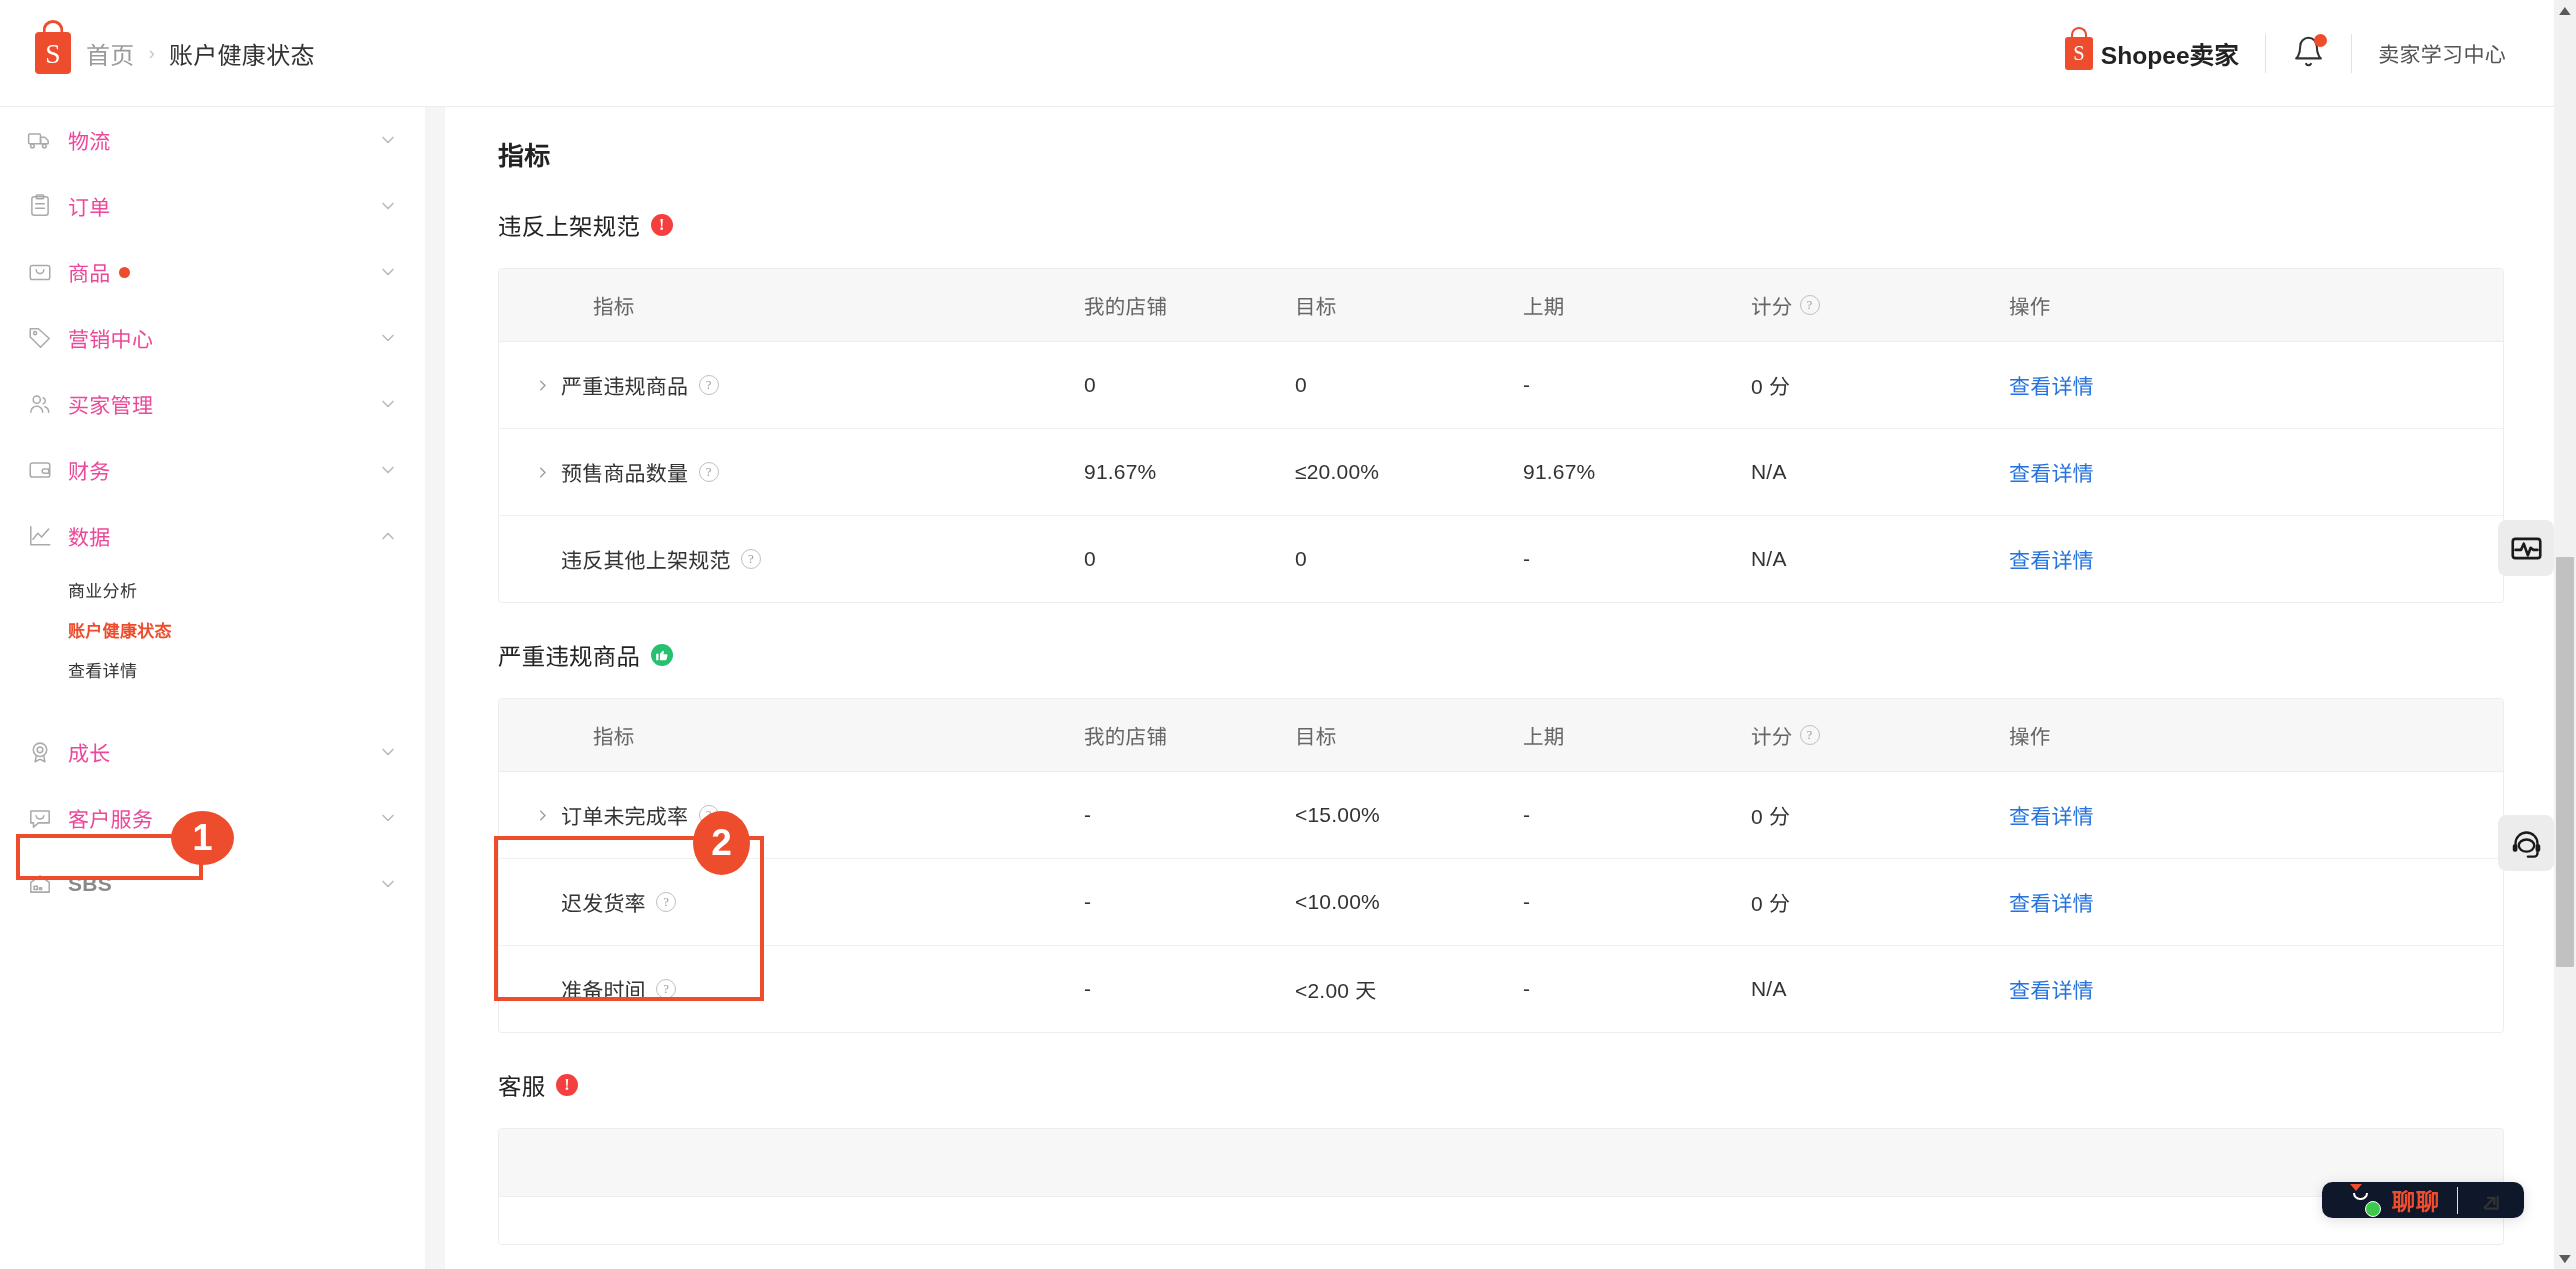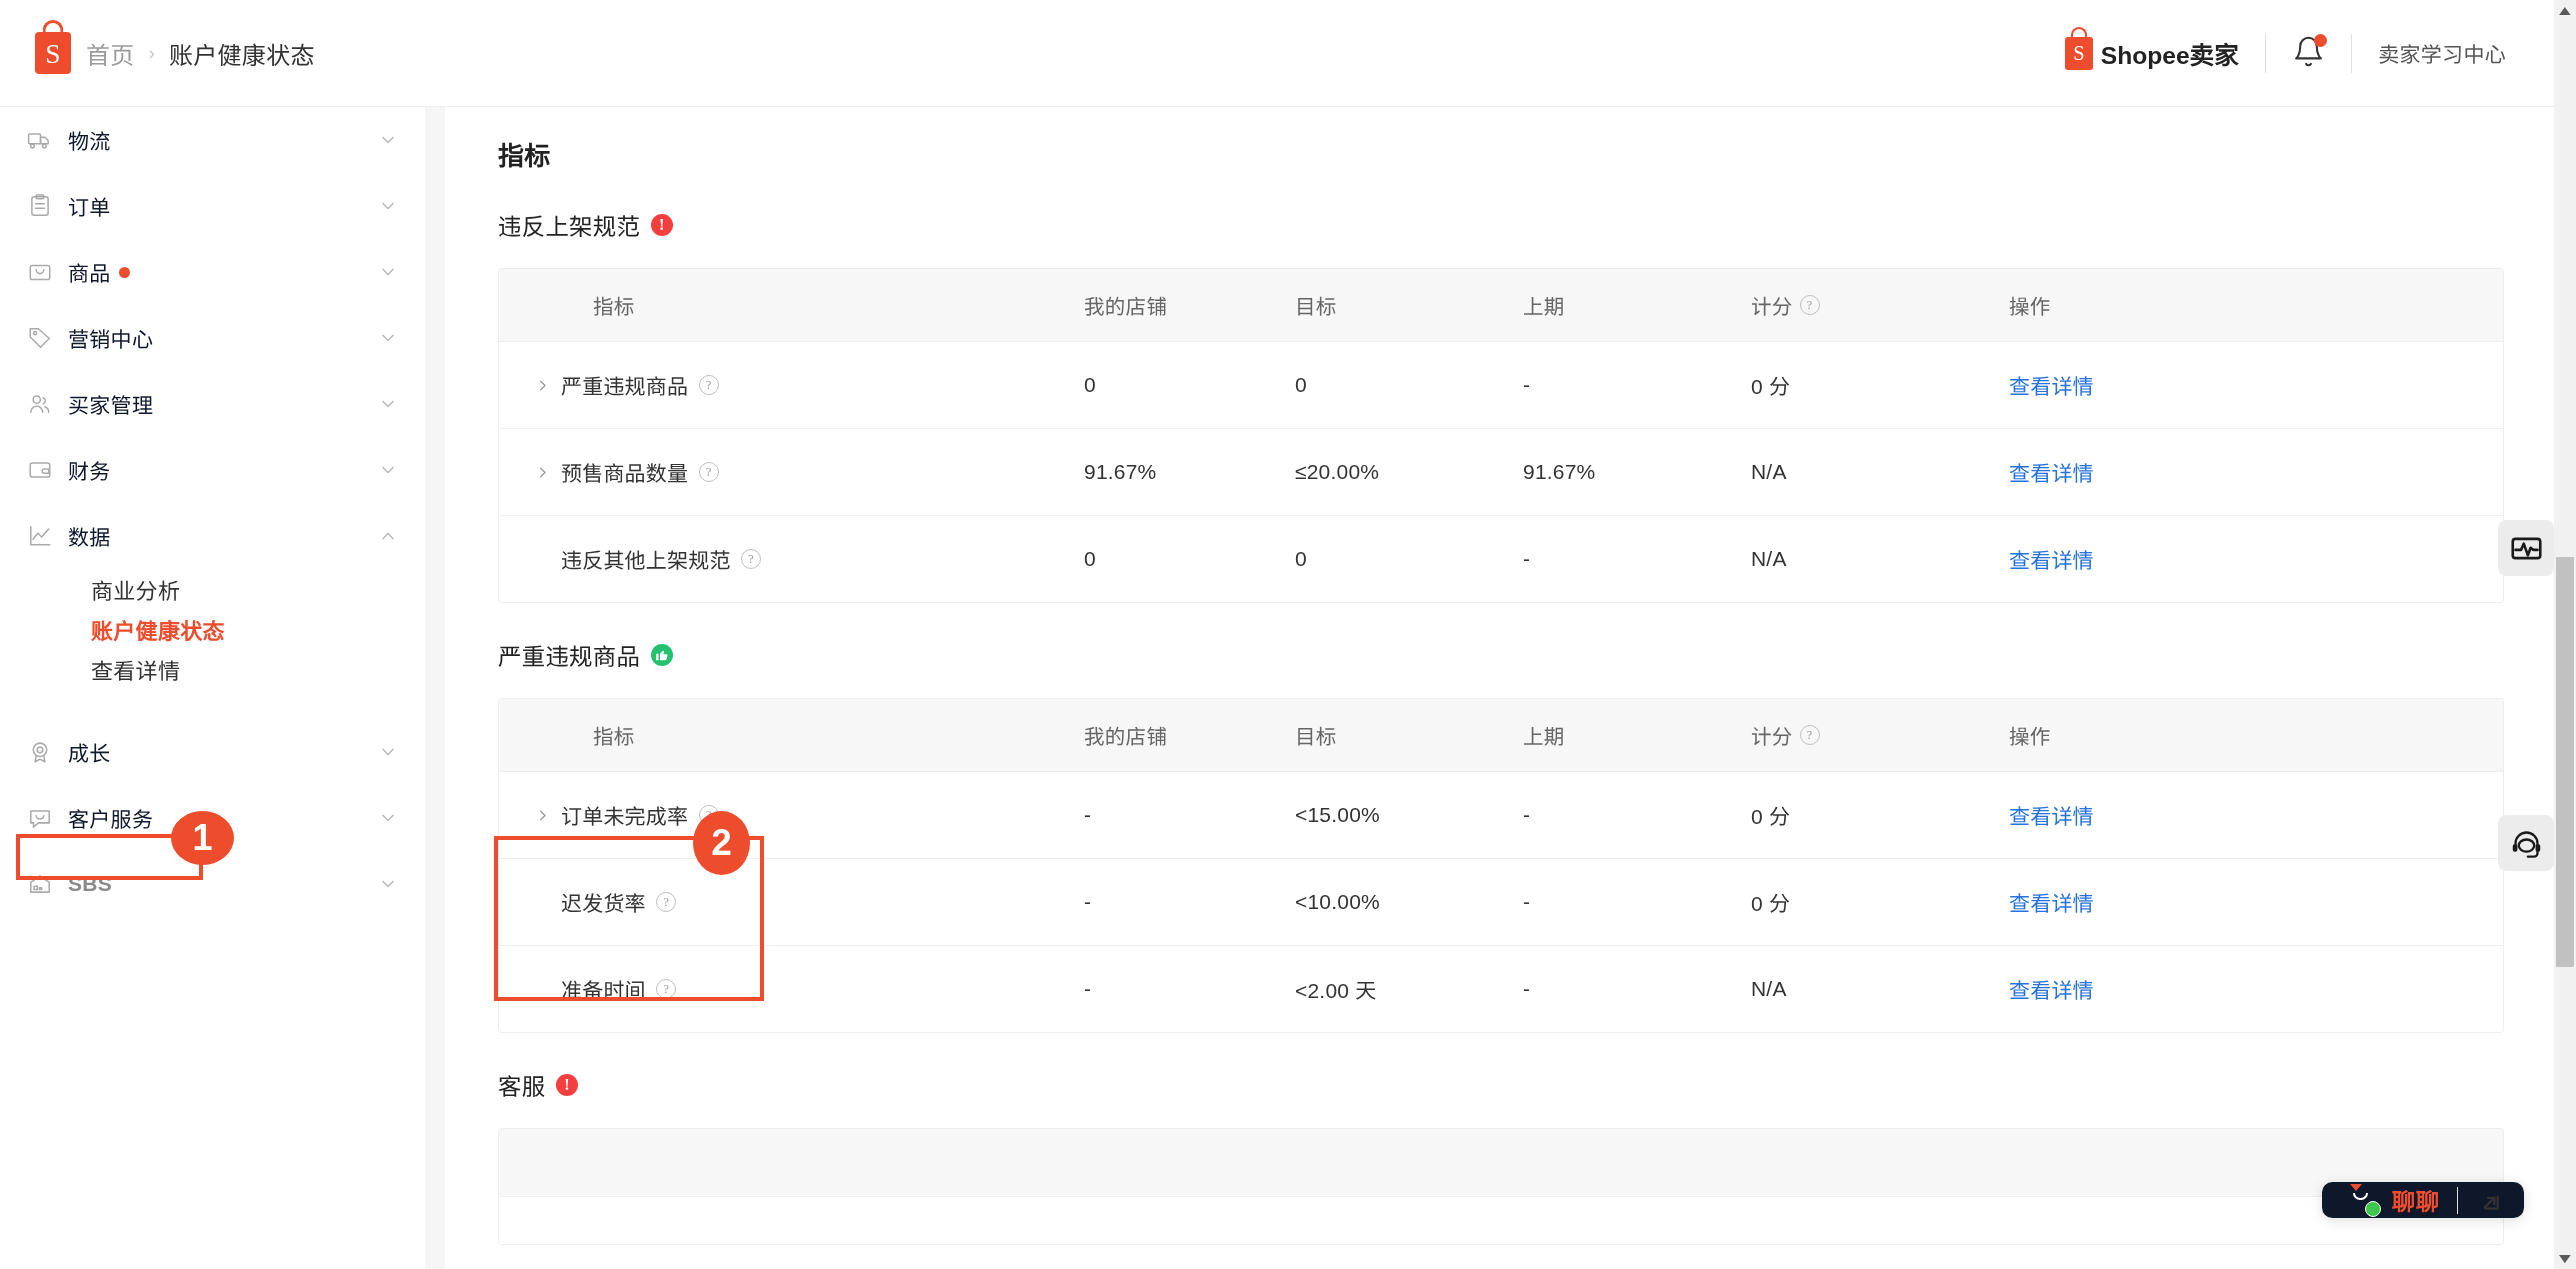--- a/index.html
+++ b/index.html
@@ -101,34 +101,34 @@
     display: flex; align-items: center;
     height: 66px; padding-left: 27px; padding-right: 27px;
     cursor: pointer;
   }
   .sb-icon {
     width: 26px; height: 26px; margin-right: 15px;
     flex: 0 0 26px; display:flex; align-items:center; justify-content:center;
   }
   .sb-icon svg { width: 26px; height: 26px; display:block; }
   .sb-label {
-    font-size: 21px; color: #0f172a; letter-spacing: 0.3px; white-space: nowrap;
+    font-size: 21px; color: #ec4899; letter-spacing: 0.3px; white-space: nowrap;
   }
   .sb-label.bold { font-weight: 700; color: #8a8a8a; }
   .sb-dot {
     width: 11px; height: 11px; border-radius: 50%; background: #ee4d2d;
     margin-left: 8.2px;
   }
   .sb-chev { margin-left: auto; }
   .sb-chev svg { width: 20px; height: 20px; display:block; }
   .sb-sub {
     display: flex; align-items: center;
     height: 40px; padding-left: 68px; cursor: pointer;
   }
-  .sb-sub-label { font-size: 22px; color: #333333; letter-spacing: 0.3px; margin-left: 23px; }
+  .sb-sub-label { font-size: 17px; color: #333333; letter-spacing: 0.3px; }
   .sb-sub.active .sb-sub-label { color: #ee4d2d; font-weight: 700; }
 
   
   .main {
     position: absolute; top: 107px; left: 445px;
     width: 2112px; height: 1163px;
     background: #ffffff;
     overflow: hidden;
   }
   .main-inner { padding: 28px 53px 0 53px; }

